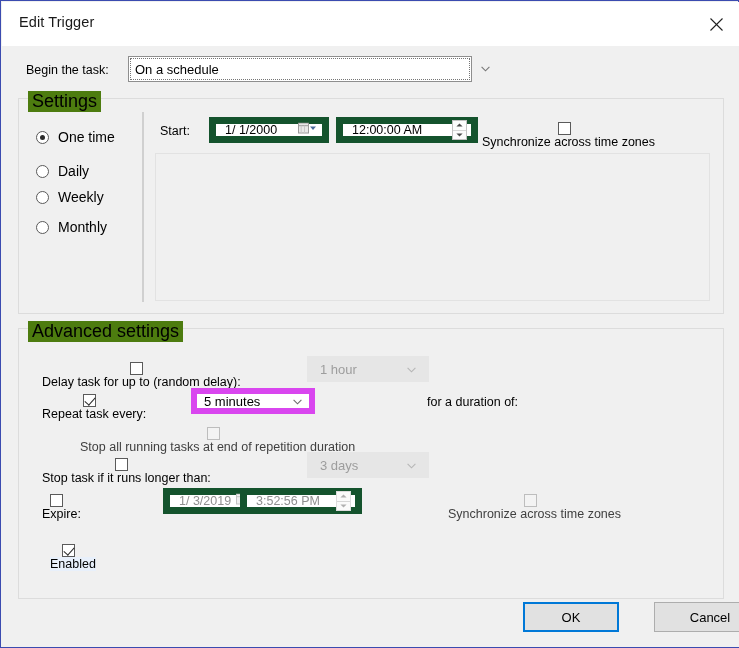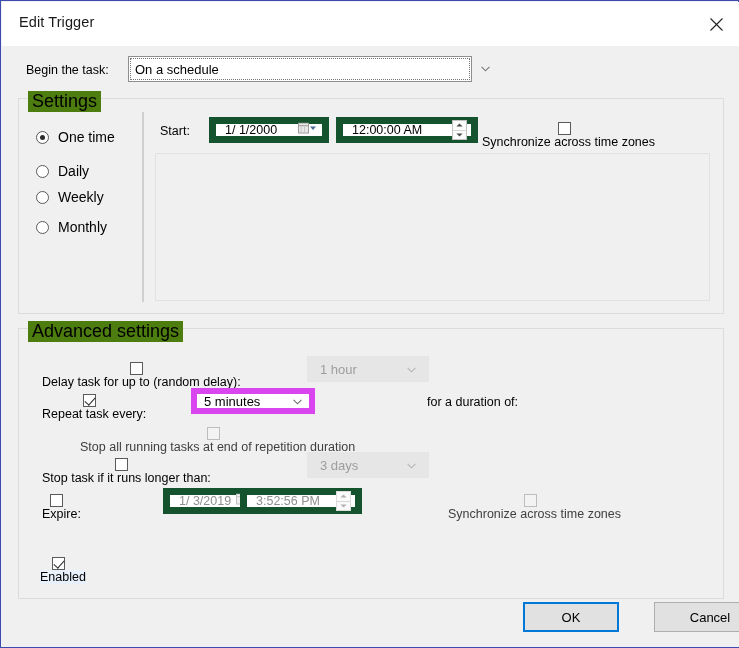--- a/index.html
+++ b/index.html
@@ -292,21 +292,21 @@
               <polygon points="3.5,3.6 0.4,0.4 6.6,0.4" fill="#b0b0b0"></polygon>
             </svg>
         </div>
       </span>
     </div>
     <div class="check disabled" style="left:437px;top:448px;">
       <span class="box"></span>
       <span class="ctext2">Synchronize across time zones</span>
     </div>
 
-    <div class="check on" style="left:29px;top:498px;margin-top:13px;">
+    <div class="check on" style="left:39px;top:498px;">
       <span class="box"></span>
       <span class="ctext2 hl">Enabled</span>
     </div>
 
     <div class="btn default" style="left:521px;top:556px;width:96px;">
       <span>OK</span>
     </div>
     <div class="btn" style="left:652px;top:556px;width:112px;">
       <span>Cancel</span>
     </div>

